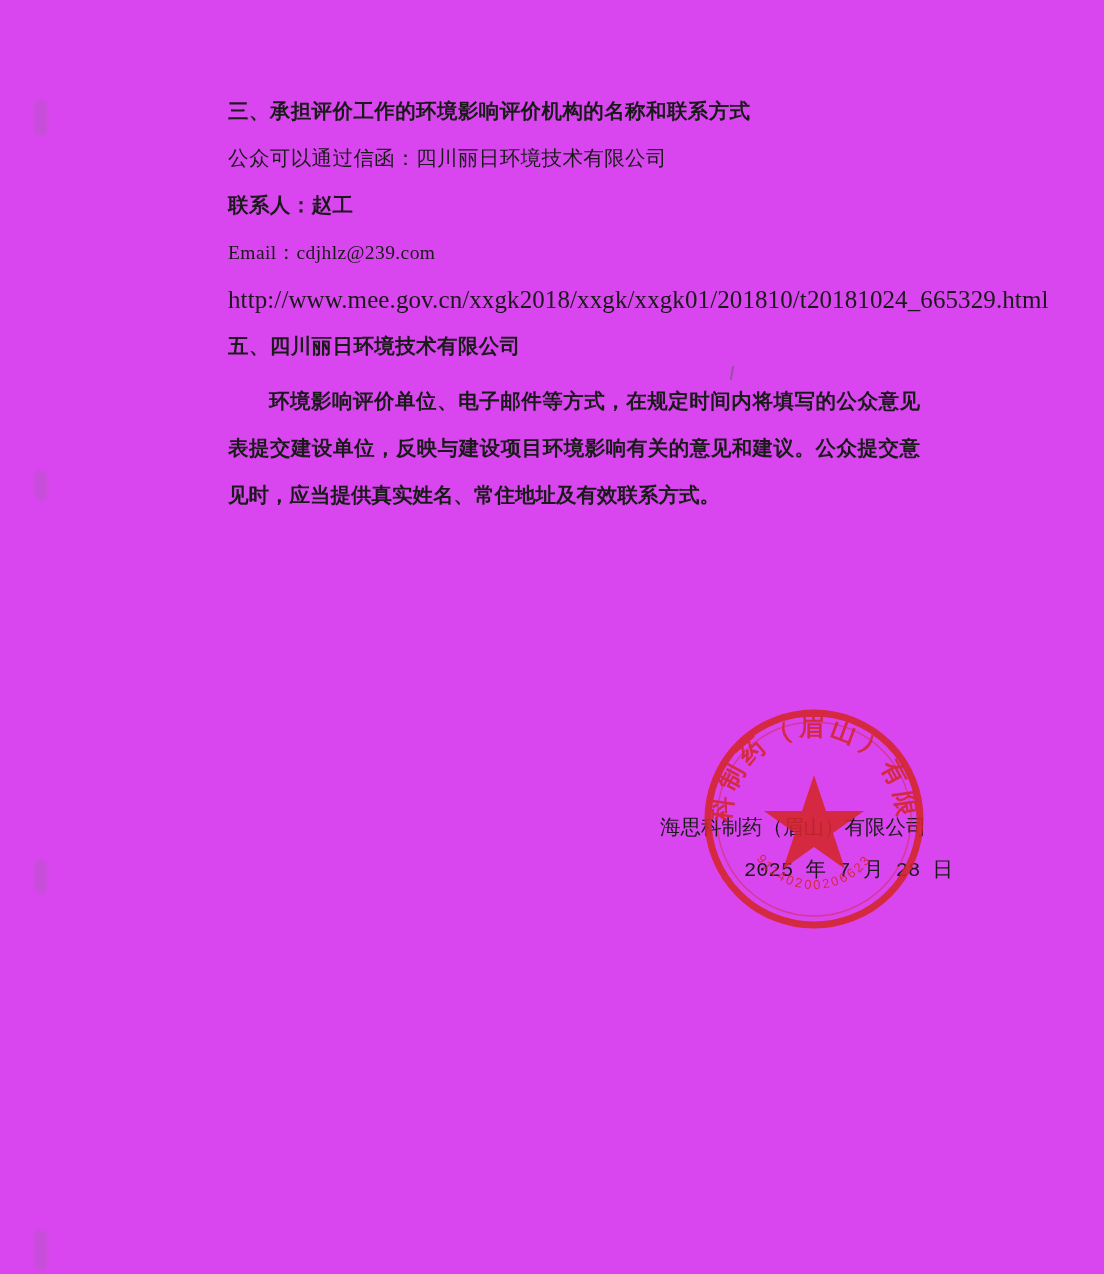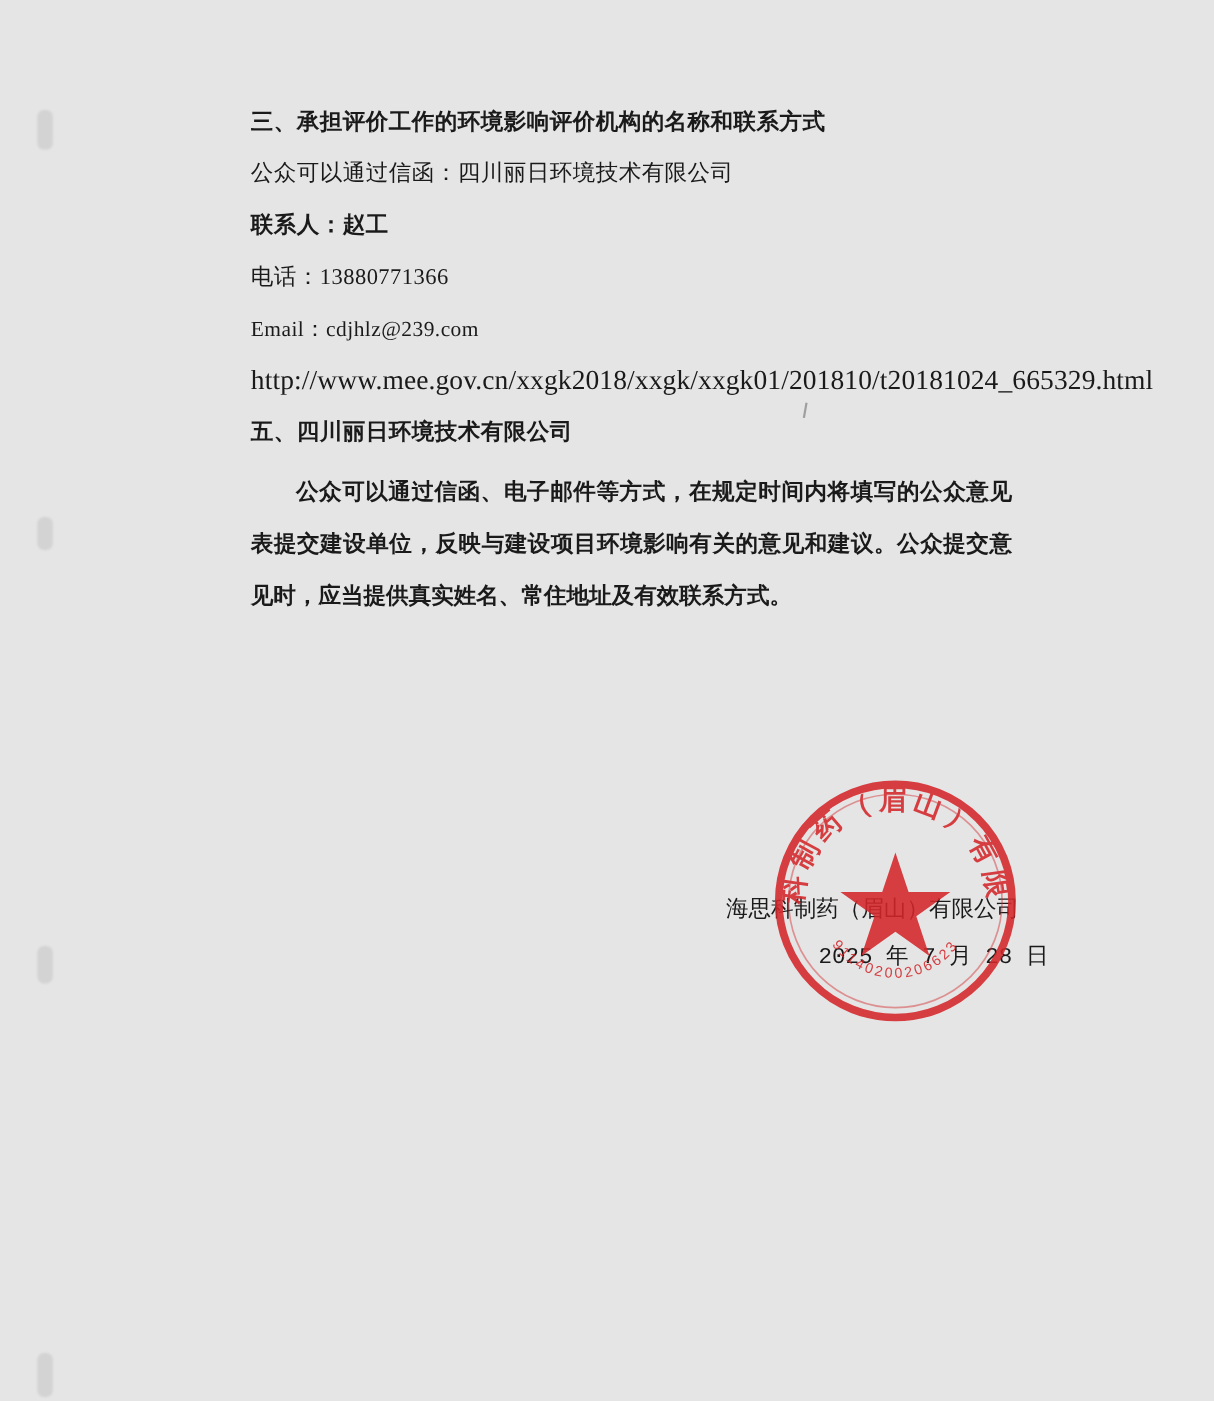--- a/index.html
+++ b/index.html
@@ -13,21 +13,21 @@
     position: relative;
     overflow: hidden;
     font-family: "Liberation Serif", "DejaVu Serif", serif;
     color: #1a1a1a;
   }
 
   
   .page {
     position: absolute;
     inset: 0;
-    background: #e5e5e5;
+    background: #d946ef;
   }
 
   
   .scan-edge {
     position: absolute;
     left: 34px;
     width: 14px;
     background: rgba(120, 120, 120, 0.16);
     border-radius: 6px;
     filter: blur(1.2px);
@@ -125,30 +125,29 @@
 
   <div class="content">
 
     <div class="line heading">三、承担评价工作的环境影响评价机构的名称和联系方式</div>
 
     <div class="line">公众可以通过信函：四川丽日环境技术有限公司</div>
 
 
     <div class="line heading">联系人：赵工</div>
 
-    <div class="line">电话：13880771366</div>
 
     <div class="line latin">Email：cdjhlz@239.com</div>
 
 
     <div class="line url">http://www.mee.gov.cn/xxgk2018/xxgk/xxgk01/201810/t20181024_665329.html</div>
 
     <div class="line heading">五、四川丽日环境技术有限公司</div>
 
-    <div class="para">公众可以通过信函、电子邮件等方式，在规定时间内将填写的公众意见表提交建设单位，反映与建设项目环境影响有关的意见和建议。公众提交意见时，应当提供真实姓名、常住地址及有效联系方式。</div>
+    <div class="para">环境影响评价单位、电子邮件等方式，在规定时间内将填写的公众意见表提交建设单位，反映与建设项目环境影响有关的意见和建议。公众提交意见时，应当提供真实姓名、常住地址及有效联系方式。</div>
   </div>
 
   <div class="sign-block">
     <div class="sign-line">海思科制药（眉山）有限公司</div>
     <div class="sign-line sign-date">2025 年 7 月 28 日</div>
   </div>
 
   <div class="seal">
     <svg width="228" height="228" viewBox="0 0 228 228" xmlns="http://www.w3.org/2000/svg">
       <defs>

